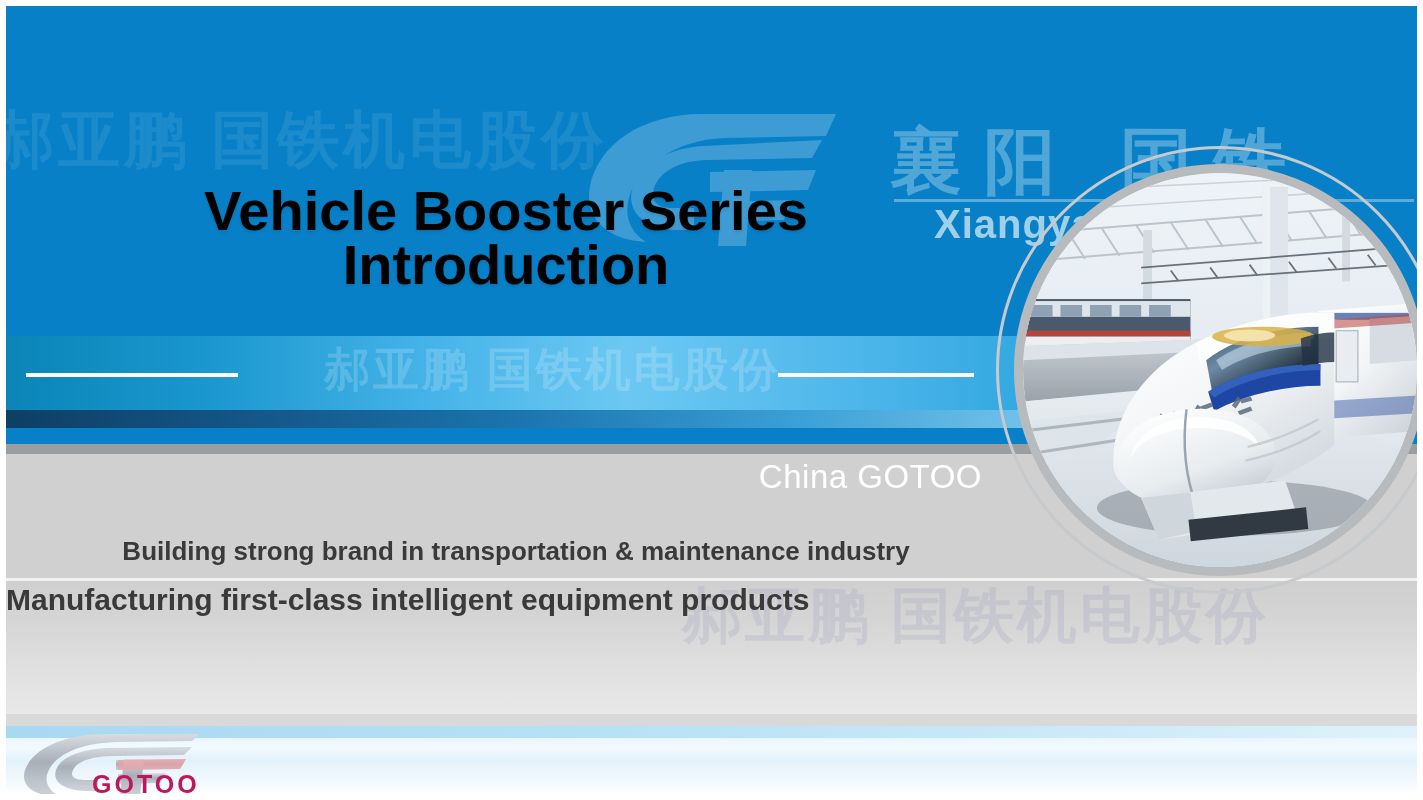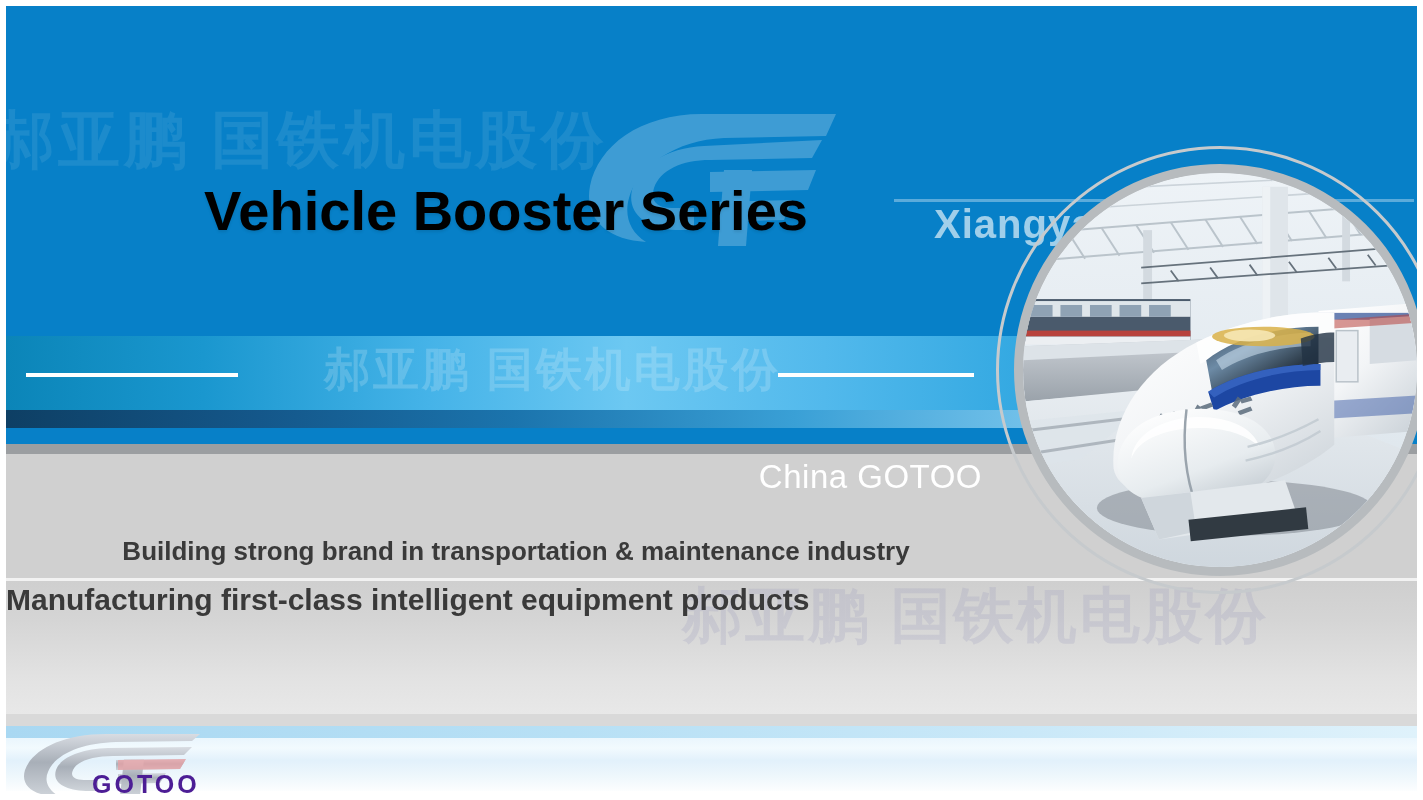--- a/index.html
+++ b/index.html
@@ -300,21 +300,21 @@
     width: 190px;
     height: 66px;
   }
   .gotoo-wordmark {
     position: absolute;
     left: 86px;
     top: 764px;
     font-size: 25px;
     font-weight: bold;
     letter-spacing: 3px;
-    color: #4c1d95;
+    color: #be185d;
     user-select: none;
   }
 
   
   .photo-ring {
     position: absolute;
     left: 1008px;
     top: 158px;
     width: 412px;
     height: 412px;
@@ -361,25 +361,27 @@
         <g fill="#ffffff">
           <path d="M118 4 C56 4 14 36 6 76 C0 108 22 130 62 132 C46 122 40 106 45 88 C54 56 92 30 140 28 L242 26 L252 4 Z"></path>
           <path d="M120 36 C82 38 54 56 48 80 C43 102 60 118 92 120 L110 120 L110 98 L88 98 C72 98 66 90 70 78 C76 60 98 50 126 50 L228 48 L238 30 Z"></path>
           <path d="M126 62 L232 60 L224 80 L126 82 Z"></path>
           <path d="M128 92 L208 90 L200 110 L128 112 Z"></path>
           <path d="M140 60 L168 60 L162 136 L134 136 Z"></path>
         </g>
       </svg>
     </div>
 
+    <div class="brand-cn">襄阳 国铁</div>
     <div class="brand-cn-rule"></div>
     <div class="brand-en">Xiangyang</div>
 
     <div class="title-block">
       <span class="title-line">Vehicle Booster Series</span>
+      <span class="title-line">Introduction</span>
     </div>
 
     <div class="banner-gradient"></div>
 
     <div class="wm-mid">郝亚鹏 国铁机电股份</div>
 
     <div class="rule-left"></div>
     <div class="rule-right"></div>
 
     <div class="banner-darkstrip"></div>

